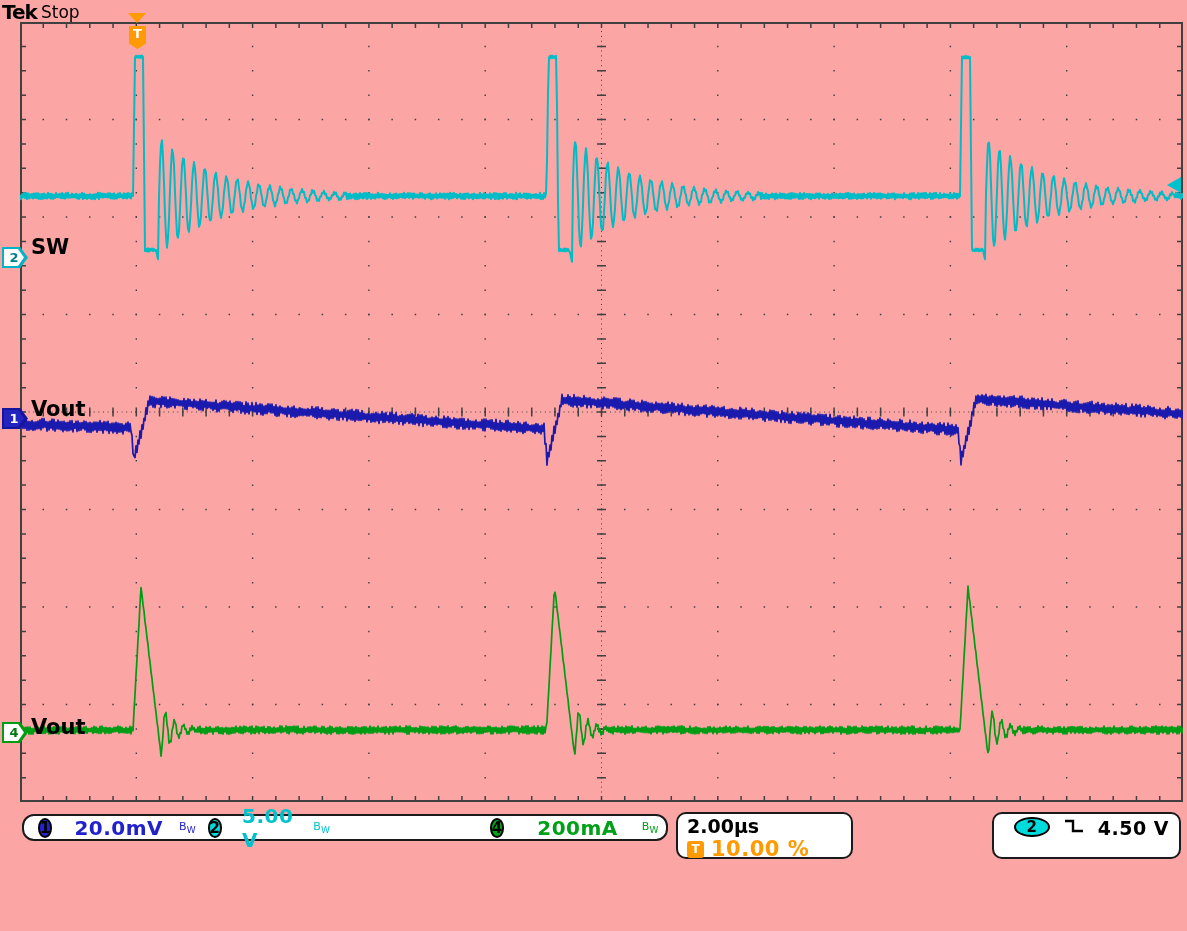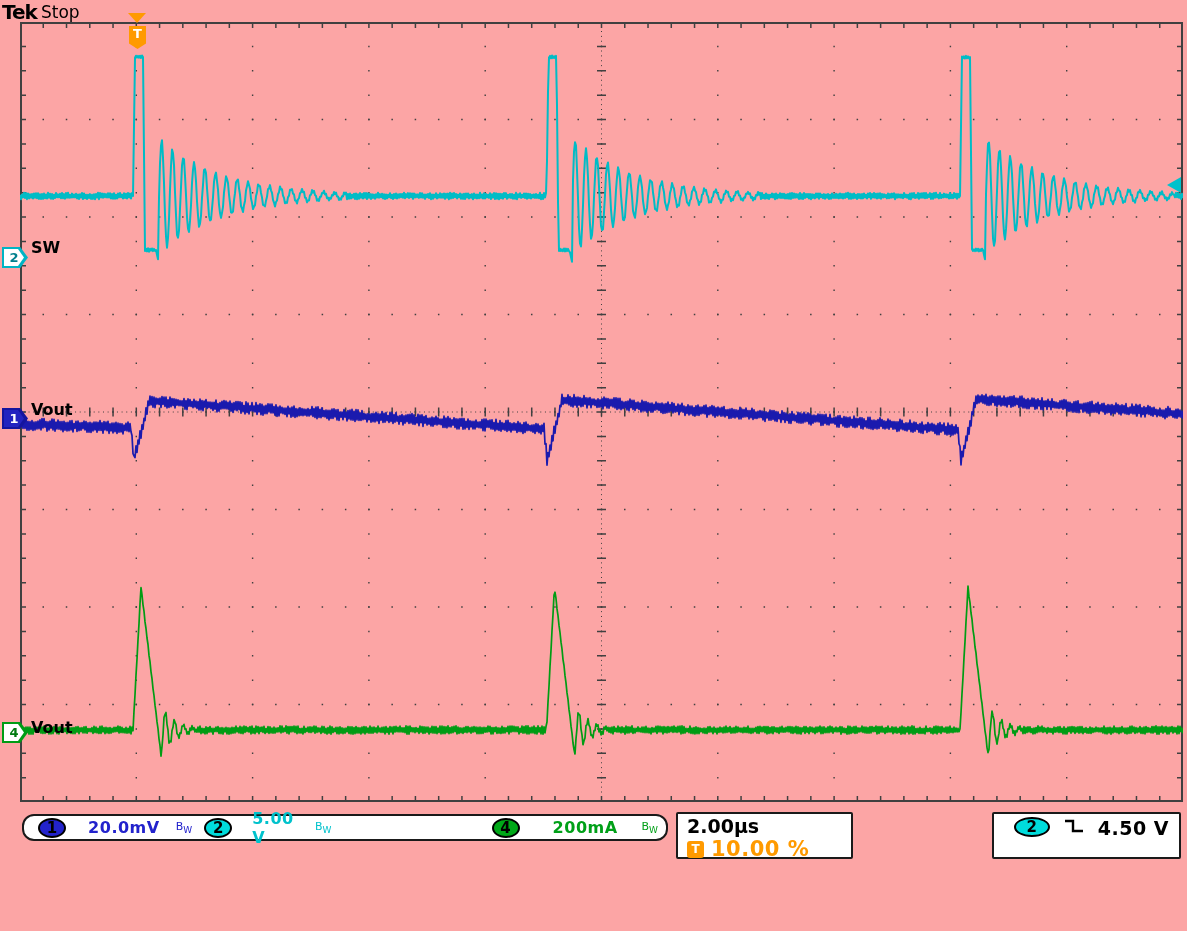--- a/index.html
+++ b/index.html
@@ -18,40 +18,40 @@
   .chmark{width:26px;height:21px;}
   .chmark .shape{position:absolute;inset:0;clip-path:polygon(0 0,70% 0,100% 50%,70% 100%,0 100%);}
   .chmark .inner{position:absolute;left:2px;top:2px;right:4px;bottom:2px;
                  clip-path:polygon(0 0,70% 0,100% 50%,70% 100%,0 100%);
                  display:flex;align-items:center;justify-content:center;
                  font-size:13px;font-weight:bold;}
   .ch2m .shape{background:#00b4c4;} .ch2m .inner{background:#fff;color:#00808e;}
   .ch1m .shape{background:#15159e;} .ch1m .inner{background:#2323c0;color:#fff;}
   .ch4m .shape{background:#009c14;} .ch4m .inner{background:#fff;color:#007a10;}
 
-  .chlabel{font-size:16px;font-weight:bold;color:#000;line-height:21px;}
+  .chlabel{font-size:21px;font-weight:bold;color:#000;line-height:21px;}
 
   
   .trig-tri{width:0;height:0;border-left:9px solid transparent;border-right:9px solid transparent;
             border-top:10px solid #ff9a00;}
   .trig-flag{width:17px;height:23px;background:#ff9a00;
              clip-path:polygon(0 0,100% 0,100% 76%,50% 100%,0 76%);
              display:flex;align-items:flex-start;justify-content:center;}
   .trig-flag span{color:#fff;font-weight:bold;font-size:13px;line-height:16px;}
   .trig-level{width:0;height:0;border-top:8px solid transparent;border-bottom:8px solid transparent;
               border-right:14px solid #00c2cc;}
 
   
-  .sbox{border:2px solid #1a1a1a;border-radius:2px;background:#fff;box-sizing:border-box;}
+  .sbox{border:2px solid #1a1a1a;border-radius:10px;background:#fff;box-sizing:border-box;}
   .row{display:flex;align-items:center;}
   .badge{display:flex;align-items:center;justify-content:center;border:2px solid #000;
          border-radius:50%;font-weight:bold;color:#000;box-sizing:border-box;}
   .b1{background:#2323cc;} .b2{background:#00dcdc;} .b4{background:#00a818;}
   .t-c1{color:#2222cc;} .t-c2{color:#00c2cc;} .t-c4{color:#00a018;} .t-or{color:#ff9a00;}
-  .scaletxt{font-size:16px;font-weight:bold;letter-spacing:0.5px;}
+  .scaletxt{font-size:20px;font-weight:bold;letter-spacing:0.5px;}
   .bw{font-size:11px;font-weight:normal;}
   .bw sub{font-size:9px;}
   .tb-line1{font-size:19px;font-weight:bold;color:#000;line-height:22px;}
   .tb-badge{width:17px;height:17px;background:#ff9a00;border-radius:3px;display:inline-flex;
             align-items:center;justify-content:center;color:#fff;font-size:12px;font-weight:bold;}
   .acqtxt{font-size:18px;font-weight:bold;color:#000;line-height:22px;}
 </style>
 </head>
 <body>
 

